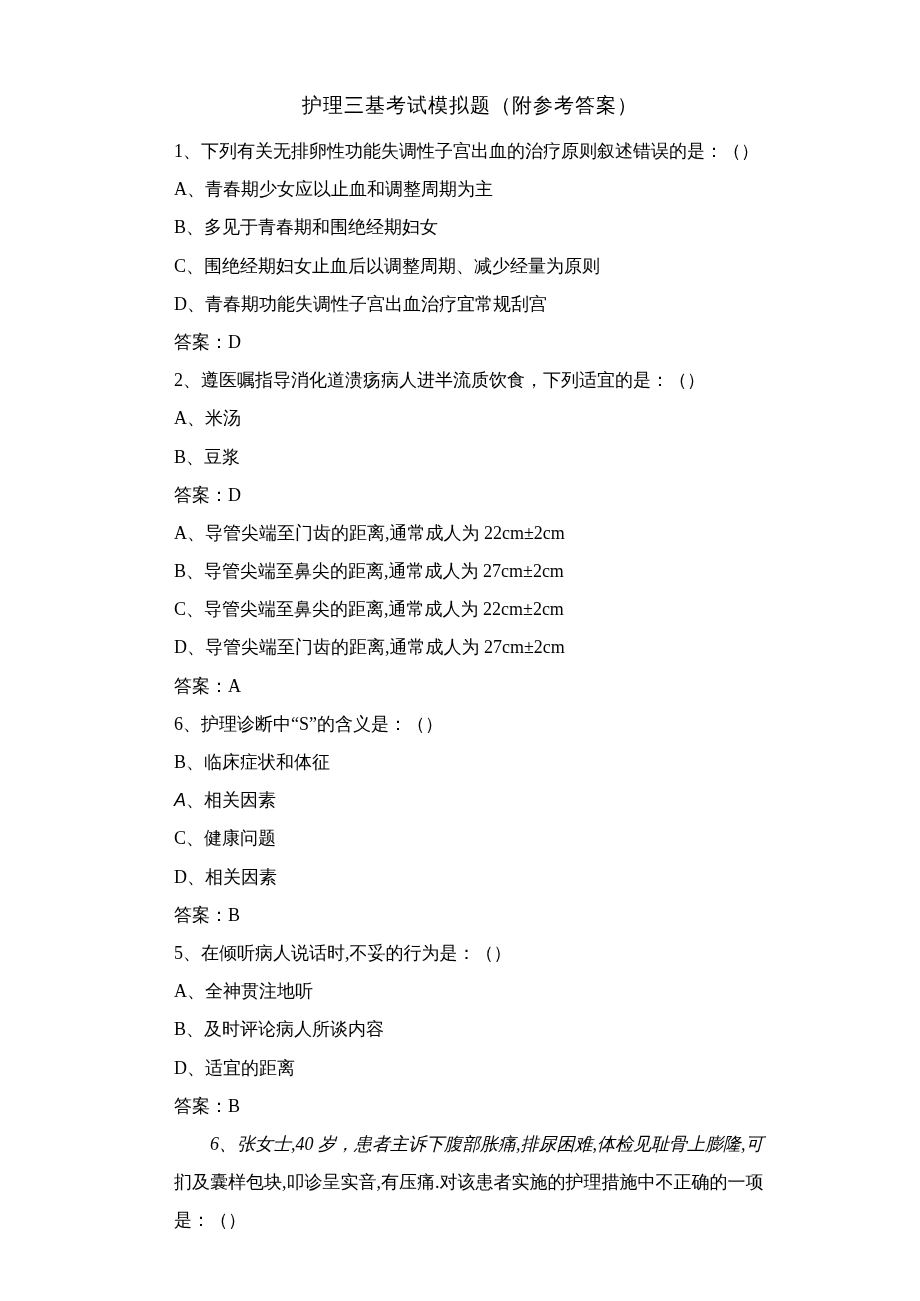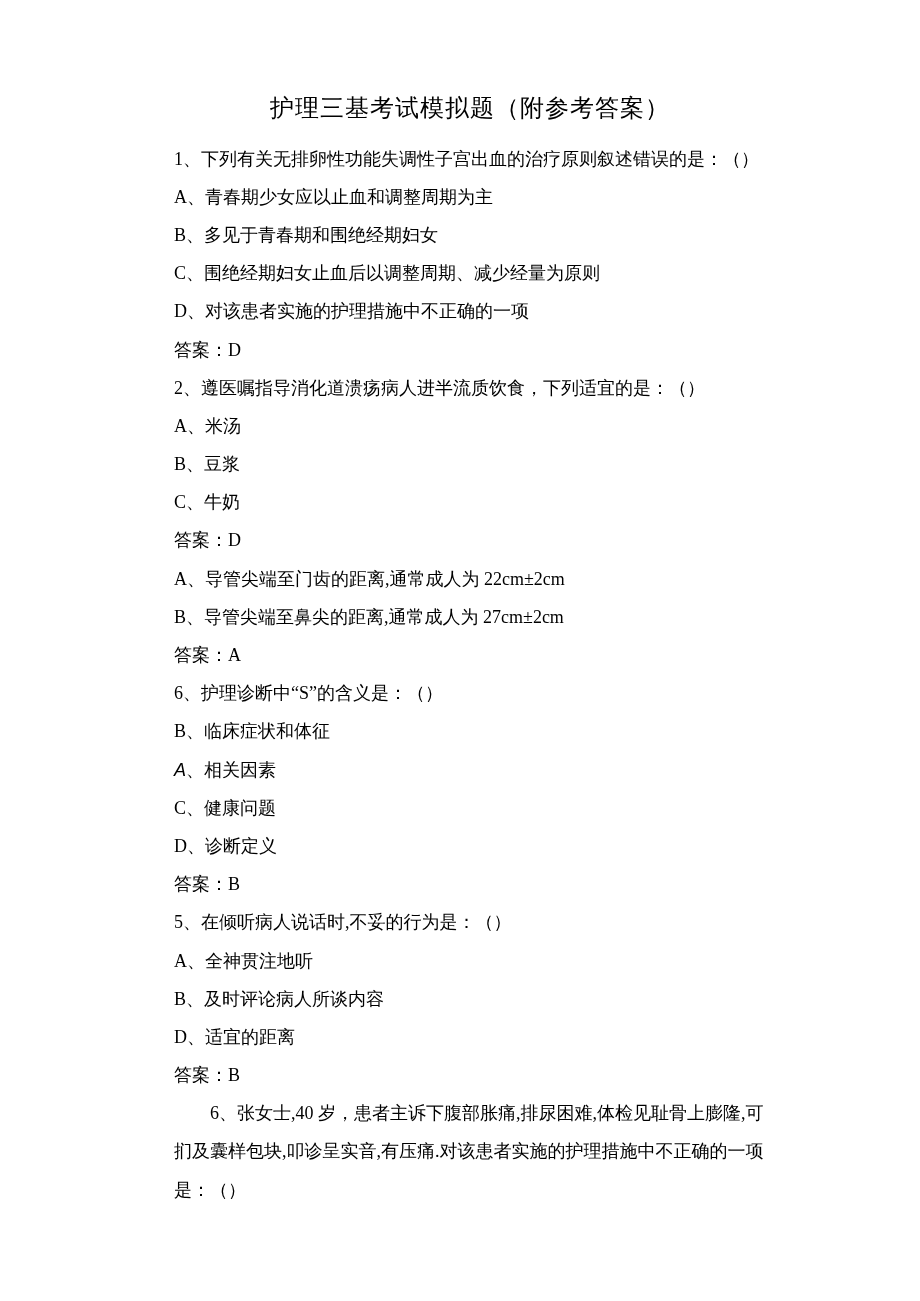--- a/index.html
+++ b/index.html
@@ -12,77 +12,79 @@
     line-height: 1.9;
   }
   .page {
     width: 920px;
     min-height: 1301px;
     box-sizing: border-box;
     padding: 86px 150px 60px 170px;
   }
   .title {
     font-family: "SimSun", "宋体", serif;
-    font-size: 24px;
+    font-size: 20px;
     font-weight: normal;
     text-align: center;
     margin: 0 0 10px 0;
     letter-spacing: 1px;
   }
   .block {
     margin: 0;
   }
   .line {
     margin: 4px;
     white-space: pre-wrap;
   }
   .indent {
     text-indent: 2em;
+    font-style: italic;
   }
   .italic-a {
     font-style: italic;
     font-family: "Arial", sans-serif;
   }
 </style>
 </head>
 <body>
 
 <div class="page">
 
   <p class="title">护理三基考试模拟题（附参考答案）</p>
 
   <div class="block">
     <p class="line">1、下列有关无排卵性功能失调性子宫出血的治疗原则叙述错误的是：（）</p>
     <p class="line">A、青春期少女应以止血和调整周期为主</p>
     <p class="line">B、多见于青春期和围绝经期妇女</p>
     <p class="line">C、围绝经期妇女止血后以调整周期、减少经量为原则</p>
-    <p class="line">D、对该患者实施的护理措施中不正确的一项</p>
+    <p class="line">D、青春期功能失调性子宫出血治疗宜常规刮宫</p>
     <p class="line">答案：D</p>
   </div>
 
   <div class="block">
     <p class="line">2、遵医嘱指导消化道溃疡病人进半流质饮食，下列适宜的是：（）</p>
     <p class="line">A、米汤</p>
     <p class="line">B、豆浆</p>
-    <p class="line">C、牛奶</p>
     <p class="line">答案：D</p>
   </div>
 
   <div class="block">
     <p class="line">A、导管尖端至门齿的距离,通常成人为 22cm±2cm</p>
     <p class="line">B、导管尖端至鼻尖的距离,通常成人为 27cm±2cm</p>
+    <p class="line">C、导管尖端至鼻尖的距离,通常成人为 22cm±2cm</p>
+    <p class="line">D、导管尖端至门齿的距离,通常成人为 27cm±2cm</p>
     <p class="line">答案：A</p>
   </div>
 
   <div class="block">
     <p class="line">6、护理诊断中“S”的含义是：（）</p>
     <p class="line">B、临床症状和体征</p>
     <p class="line"><span class="italic-a">A</span><span>、相关因素</span></p>
     <p class="line">C、健康问题</p>
-    <p class="line">D、诊断定义</p>
+    <p class="line">D、相关因素</p>
     <p class="line">答案：B</p>
   </div>
 
   <div class="block">
     <p class="line">5、在倾听病人说话时,不妥的行为是：（）</p>
     <p class="line">A、全神贯注地听</p>
     <p class="line">B、及时评论病人所谈内容</p>
     <p class="line">D、适宜的距离</p>
     <p class="line">答案：B</p>
   </div>

